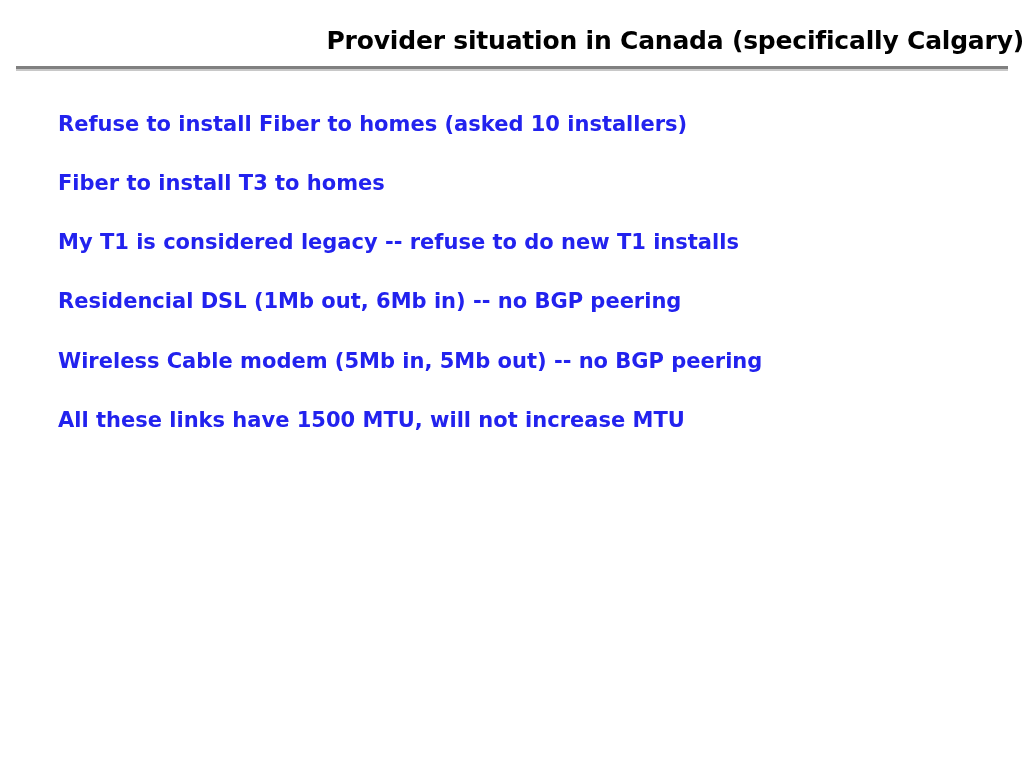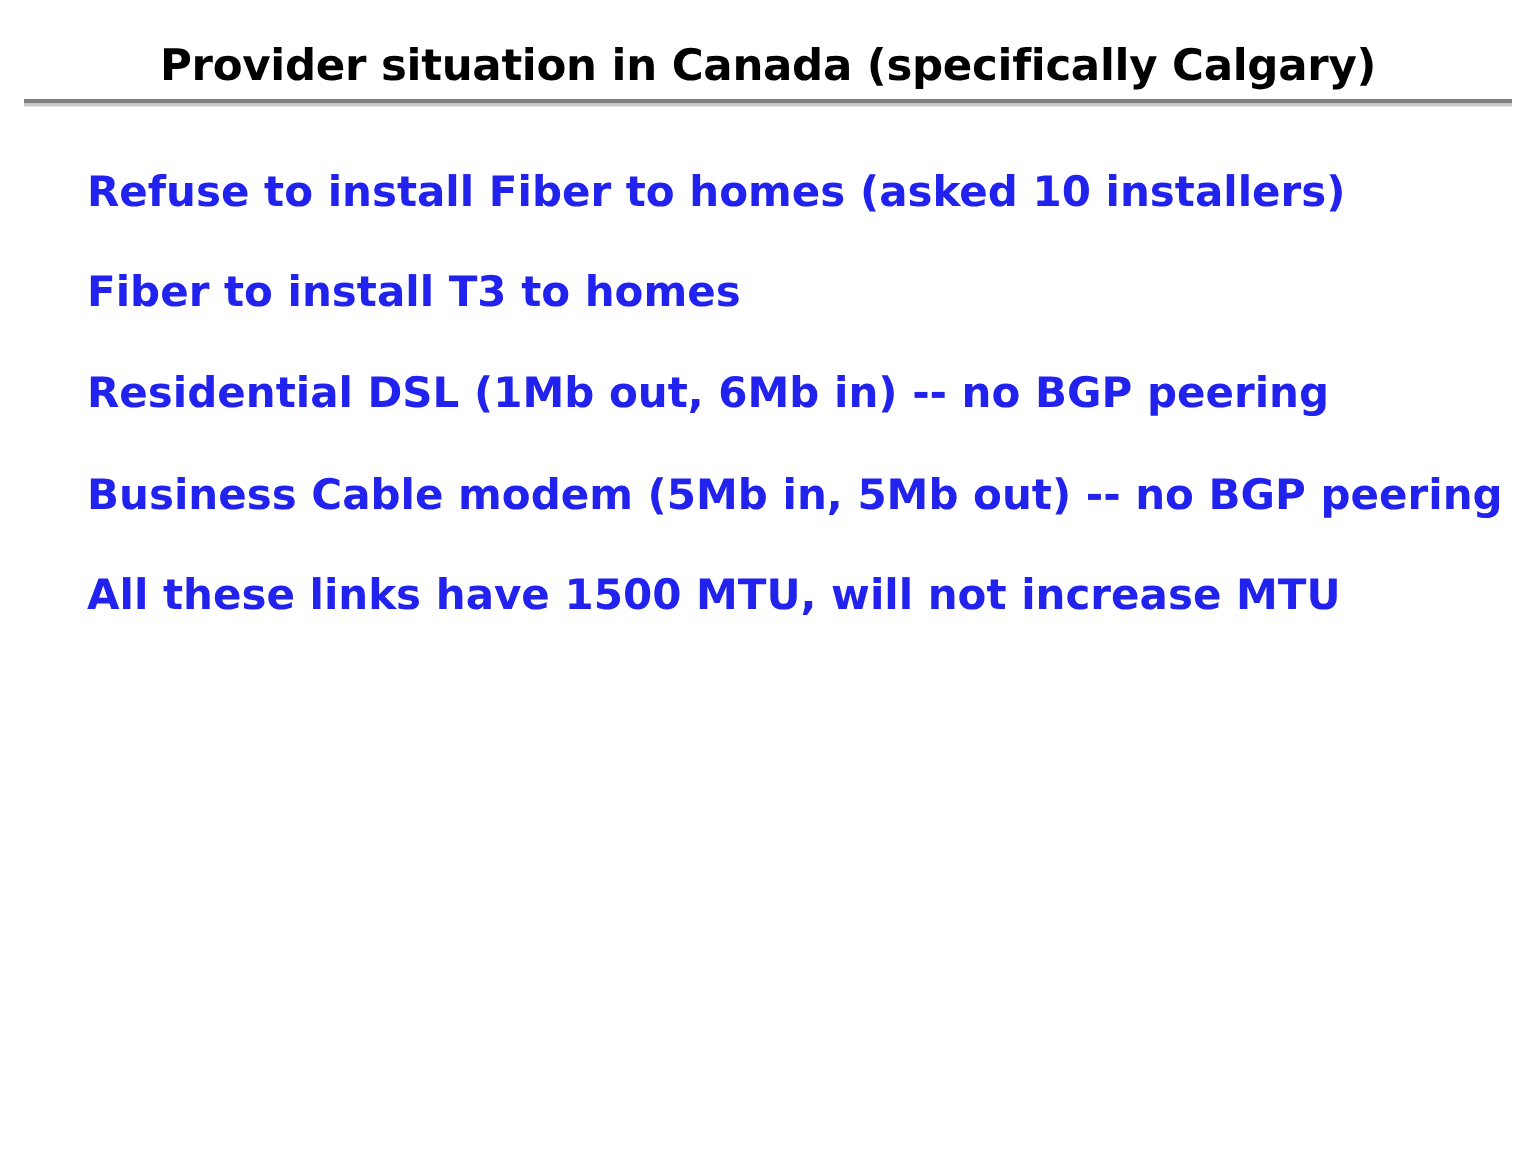--- a/index.html
+++ b/index.html
@@ -18,22 +18,22 @@
     width: 1024px;
     height: 768px;
     background: #ffffff;
     box-sizing: border-box;
   }
   .slide-title {
     position: absolute;
     top: 26px;
     left: 0;
     width: 1024px;
-    text-align: center;
-    font-size: 29px;
+    text-align: right;
+    font-size: 25px;
     font-weight: bold;
     color: #000000;
     letter-spacing: -0.2px;
     white-space: nowrap;
     font-family: "DejaVu Sans", sans-serif;
   }
   .title-rule {
     position: absolute;
     top: 66px;
     left: 16px;
@@ -57,21 +57,21 @@
     background: #c8c8c8;
   }
   .bullets {
     position: absolute;
     top: 112px;
     left: 58px;
     width: 950px;
   }
   .bullet {
     color: #2222ee;
-    font-size: 28px;
+    font-size: 21px;
     font-weight: bold;
     line-height: 1.15;
     margin: 0 0 35px 0;
     white-space: nowrap;
     font-family: "DejaVu Sans", sans-serif;
   }
   .bullet:last-child {
     margin-bottom: 0;
   }
 </style>
@@ -83,18 +83,19 @@
   <div class="slide-title">Provider situation in Canada (specifically Calgary)</div>
 
   <div class="title-rule">
     <div class="rule-dark"></div>
     <div class="rule-light"></div>
   </div>
 
   <div class="bullets">
     <p class="bullet">Refuse to install Fiber to homes (asked 10 installers)</p>
     <p class="bullet">Fiber to install T3 to homes</p>
-    <p class="bullet">Residential DSL (1Mb out, 6Mb in) -- no BGP peering</p>
-    <p class="bullet">Business Cable modem (5Mb in, 5Mb out) -- no BGP peering</p>
+    <p class="bullet">My T1 is considered legacy -- refuse to do new T1 installs</p>
+    <p class="bullet">Residencial DSL (1Mb out, 6Mb in) -- no BGP peering</p>
+    <p class="bullet">Wireless Cable modem (5Mb in, 5Mb out) -- no BGP peering</p>
     <p class="bullet">All these links have 1500 MTU, will not increase MTU</p>
   </div>
 
 </div>
 
 </body></html>

